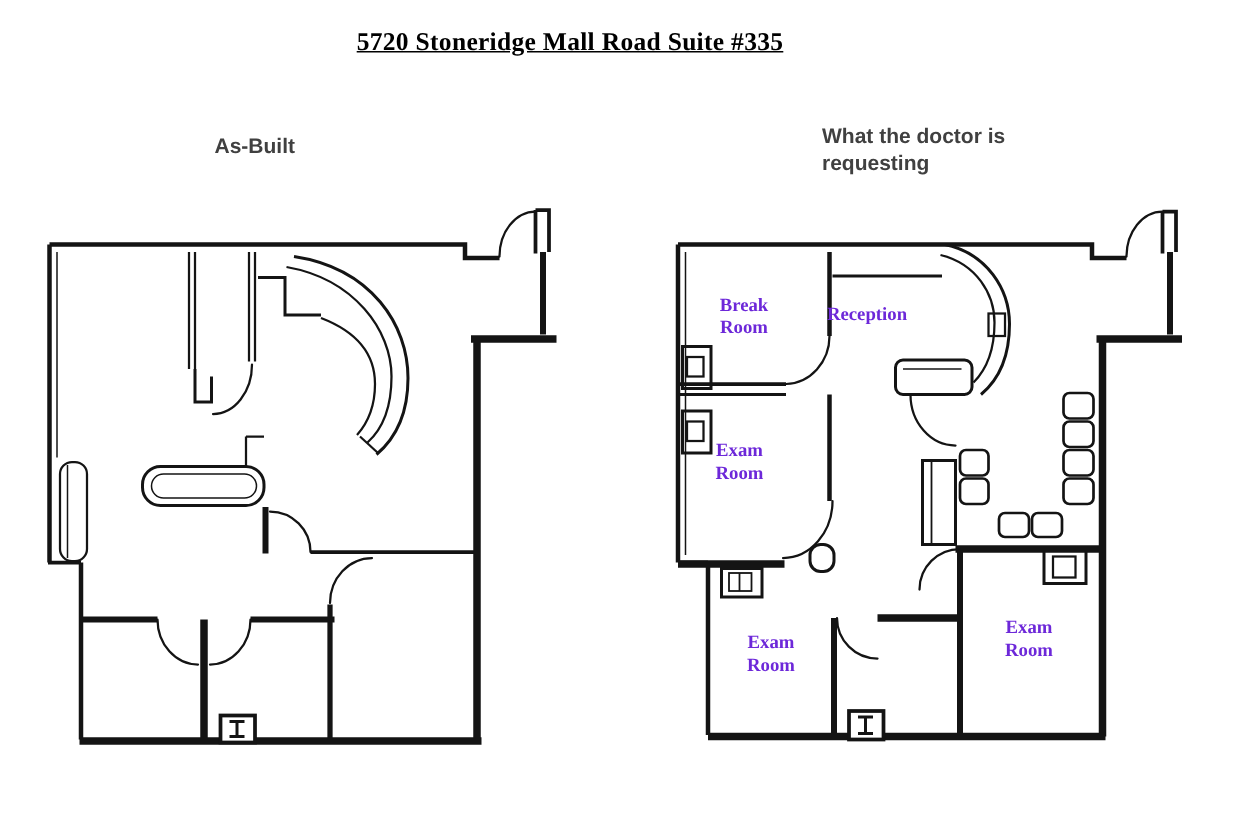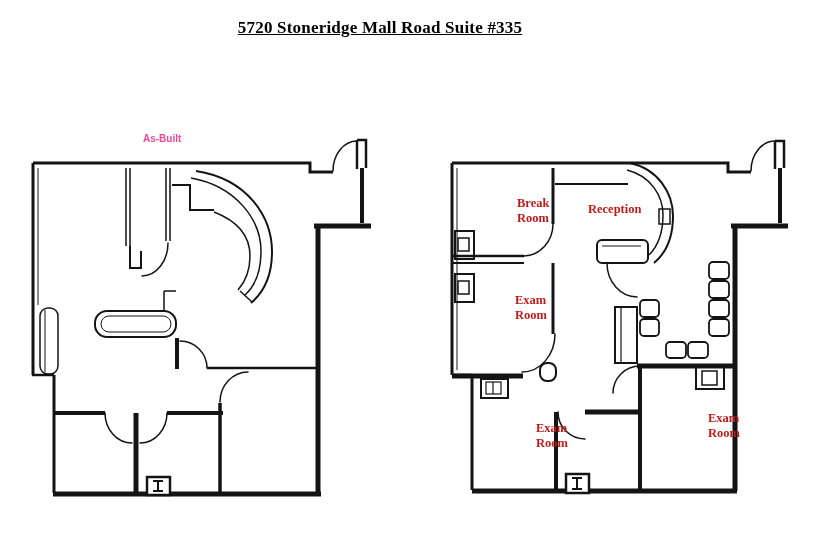--- a/index.html
+++ b/index.html
@@ -7,27 +7,27 @@
     position:relative;width:829px;height:542px;background:#ffffff;overflow:hidden;
     font-family:"Liberation Sans",sans-serif;color:#111;
   }
   .plan-svg{position:absolute;left:0;top:0;}
   .doc-title{
     position:absolute;left:130px;top:18px;width:500px;text-align:center;
     font-family:"Liberation Serif",serif;font-weight:bold;font-size:17px;
     text-decoration:underline;color:#000;letter-spacing:.2px;
   }
   .caption{
-    position:absolute;font-weight:bold;font-size:10px;line-height:1.25;color:#ec4899;margin-top:44px;
+    position:absolute;font-weight:bold;font-size:14px;line-height:1.25;color:#404040;
   }
   .cap-left{left:143px;top:89px;}
   .cap-right{left:548px;top:82px;width:138px;}
   .room-label{
     position:absolute;font-family:"Liberation Serif",serif;font-weight:bold;
-    font-size:12.5px;line-height:1.18;text-align:left;color:#b91c1c;margin-left:48px;
+    font-size:12.5px;line-height:1.18;text-align:center;color:#6d28d9;
   }
   .lbl-break{left:469px;top:196px;width:54px;}
   .lbl-reception{left:540px;top:202px;width:76px;white-space:nowrap;}
   .lbl-exam1{left:467px;top:293px;width:52px;}
   .lbl-exam2{left:488px;top:421px;width:52px;}
   .lbl-doctor{left:558px;top:440px;width:74px;}
   .lbl-exam3{left:660px;top:411px;width:52px;}
 </style>
 </head>
 <body>
@@ -177,19 +177,20 @@
           <rect x="566" y="474" width="23" height="19" fill="#fff" stroke-width="2.5"></rect>
           <path d="M572 478 H582 M577 478 V489 M572 489 H582" stroke-width="2"></path>
         </g>
       </g>
     </g>
   </svg>
 
   <div class="doc-title">5720 Stoneridge Mall Road Suite #335</div>
 
   <div class="caption cap-left">As-Built</div>
+  <div class="caption cap-right">What the doctor is requesting</div>
 
   <div class="room-label lbl-break">Break Room</div>
   <div class="room-label lbl-reception">Reception</div>
   <div class="room-label lbl-exam1">Exam Room</div>
   <div class="room-label lbl-exam2">Exam Room</div>
   <div class="room-label lbl-exam3">Exam Room</div>
 </div>
 
 </body></html>

